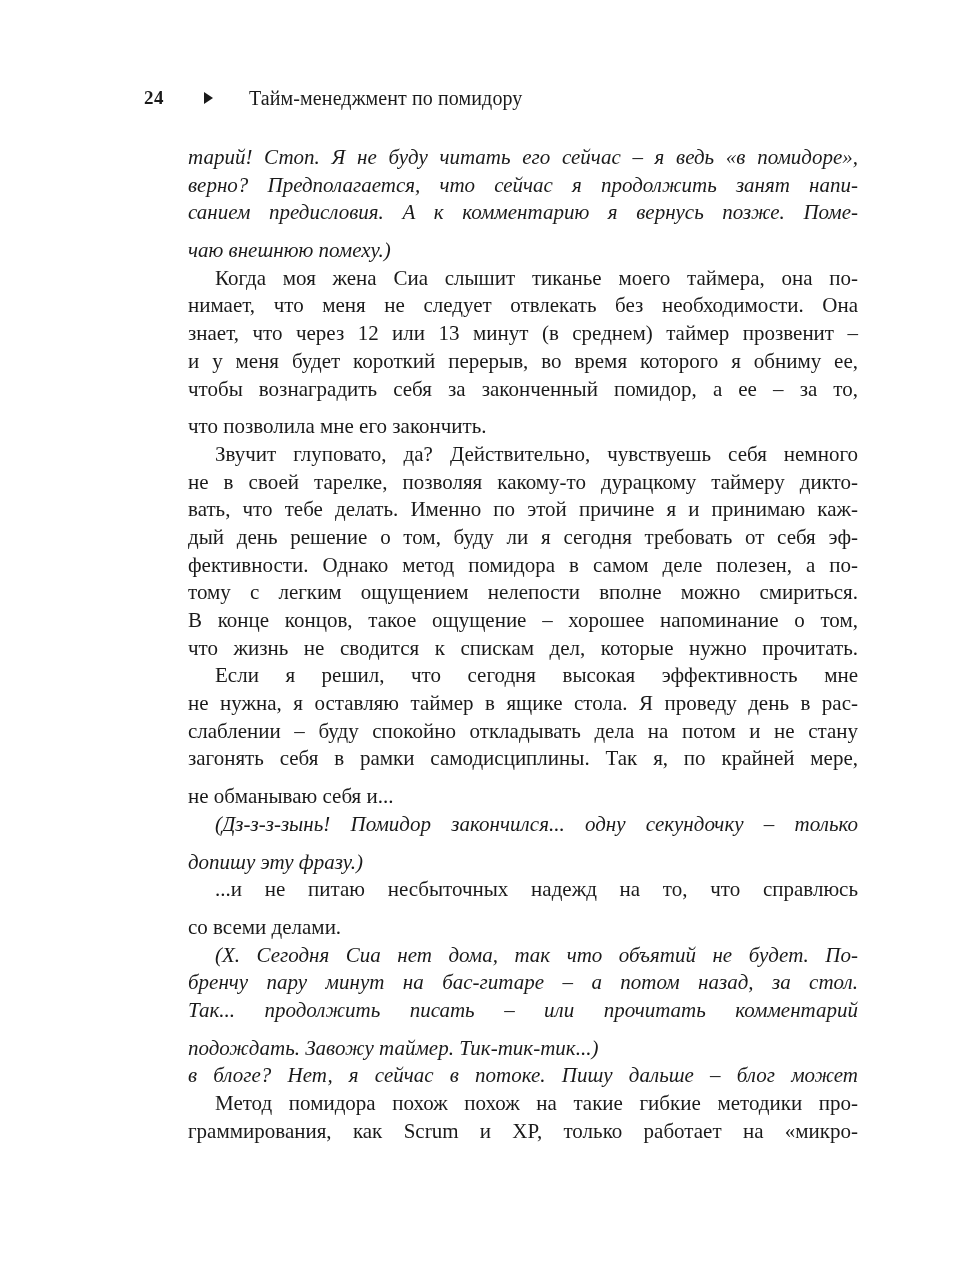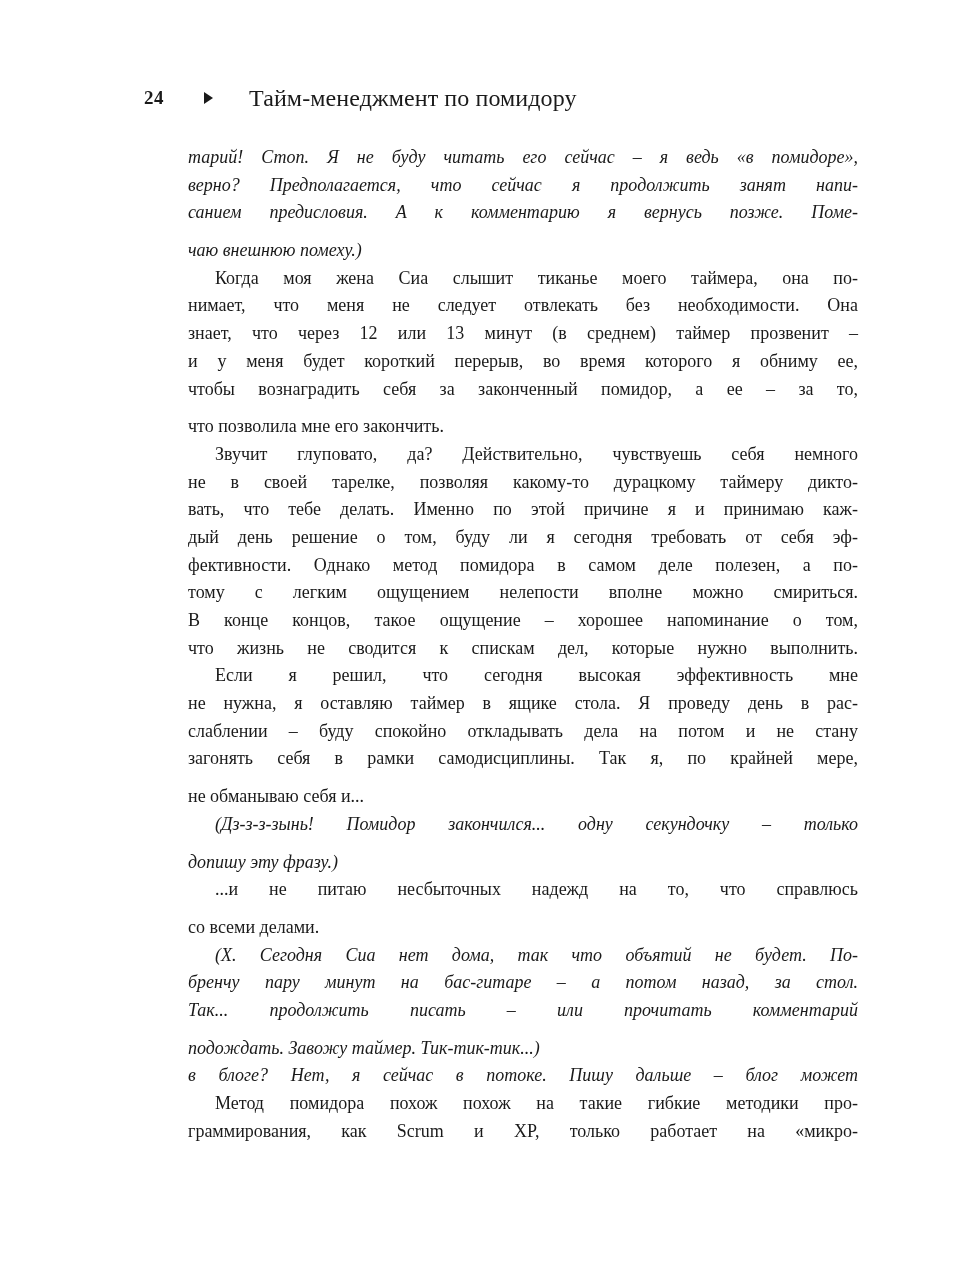--- a/index.html
+++ b/index.html
@@ -34,29 +34,29 @@
       display: inline-block;
       width: 0;
       height: 0;
       border-top: 6px solid transparent;
       border-bottom: 6px solid transparent;
       border-left: 9px solid #1a1a1a;
       margin-left: 16px;
       margin-right: 36px;
     }
     .chapter-title {
-      font-size: 24px;
+      font-size: 20px;
       letter-spacing: 0.1px;
     }
     .text-block {
       position: absolute;
       top: 144px;
       left: 188px;
       width: 670px;
-      font-size: 18px;
+      font-size: 21px;
       line-height: 27.7px;
     }
     .line {
       display: block;
       white-space: nowrap;
       text-align: justify;
       text-align-last: justify;
       height: 27.7px;
       overflow: visible;
     }
@@ -99,21 +99,21 @@
   </div>
 
   <div>
     <span class="line indent">Звучит глуповато, да? Действительно, чувствуешь себя немного</span>
     <span class="line">не в своей тарелке, позволяя какому-то дурацкому таймеру дикто-</span>
     <span class="line">вать, что тебе делать. Именно по этой причине я и принимаю каж-</span>
     <span class="line">дый день решение о том, буду ли я сегодня требовать от себя эф-</span>
     <span class="line">фективности. Однако метод помидора в самом деле полезен, а по-</span>
     <span class="line">тому с легким ощущением нелепости вполне можно смириться.</span>
     <span class="line">В конце концов, такое ощущение – хорошее напоминание о том,</span>
-    <span class="line">что жизнь не сводится к спискам дел, которые нужно выполнить.</span>
+    <span class="line">что жизнь не сводится к спискам дел, которые нужно прочитать.</span>
   </div>
 
   <div>
     <span class="line indent">Если я решил, что сегодня высокая эффективность мне</span>
     <span class="line">не нужна, я оставляю таймер в ящике стола. Я проведу день в рас-</span>
     <span class="line">слаблении – буду спокойно откладывать дела на потом и не стану</span>
     <span class="line">загонять себя в рамки самодисциплины. Так я, по крайней мере,</span>
     <span class="line last">не обманываю себя и...</span>
   </div>
 

